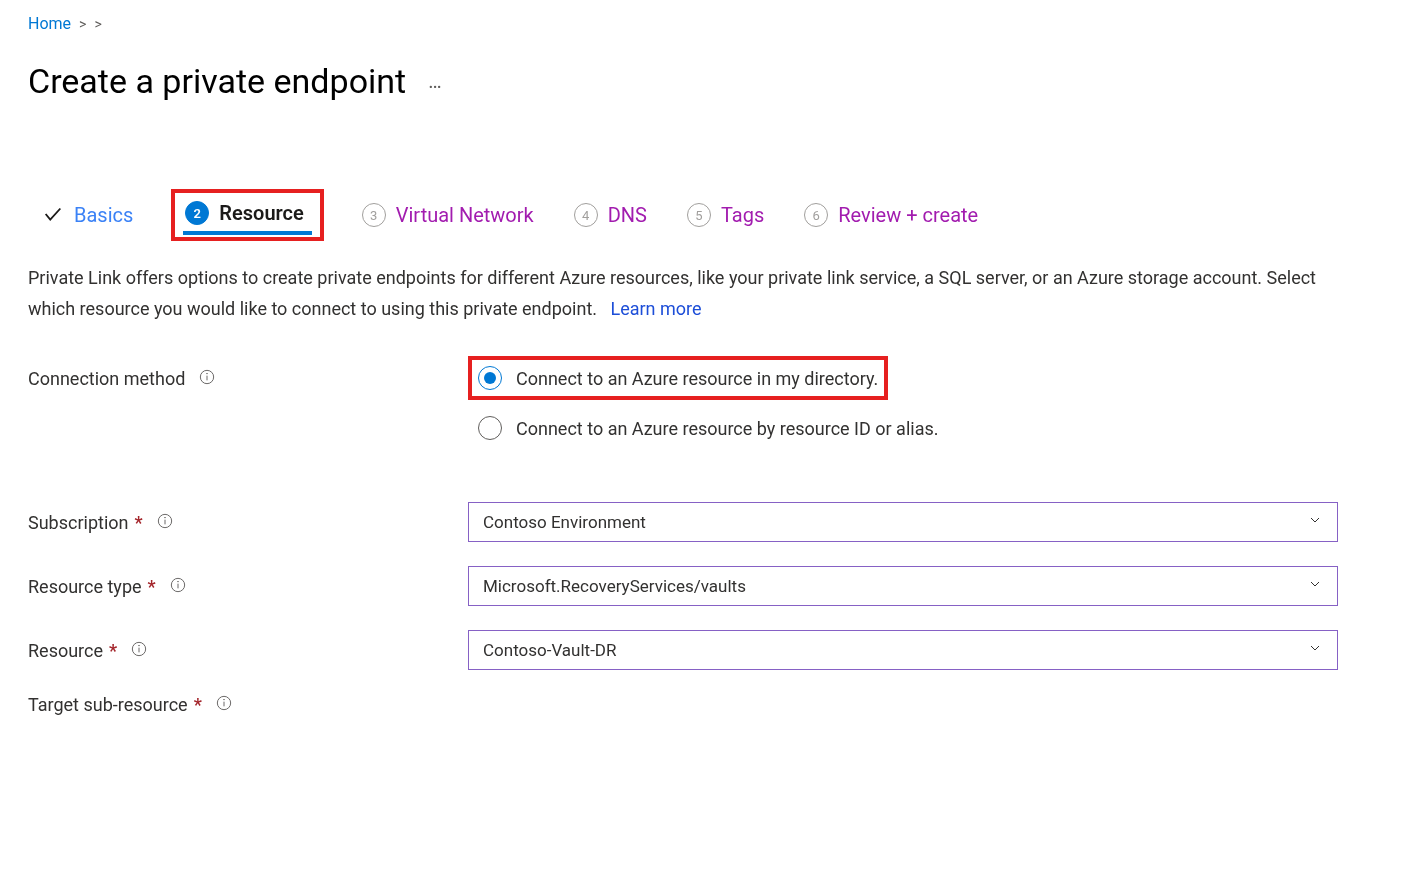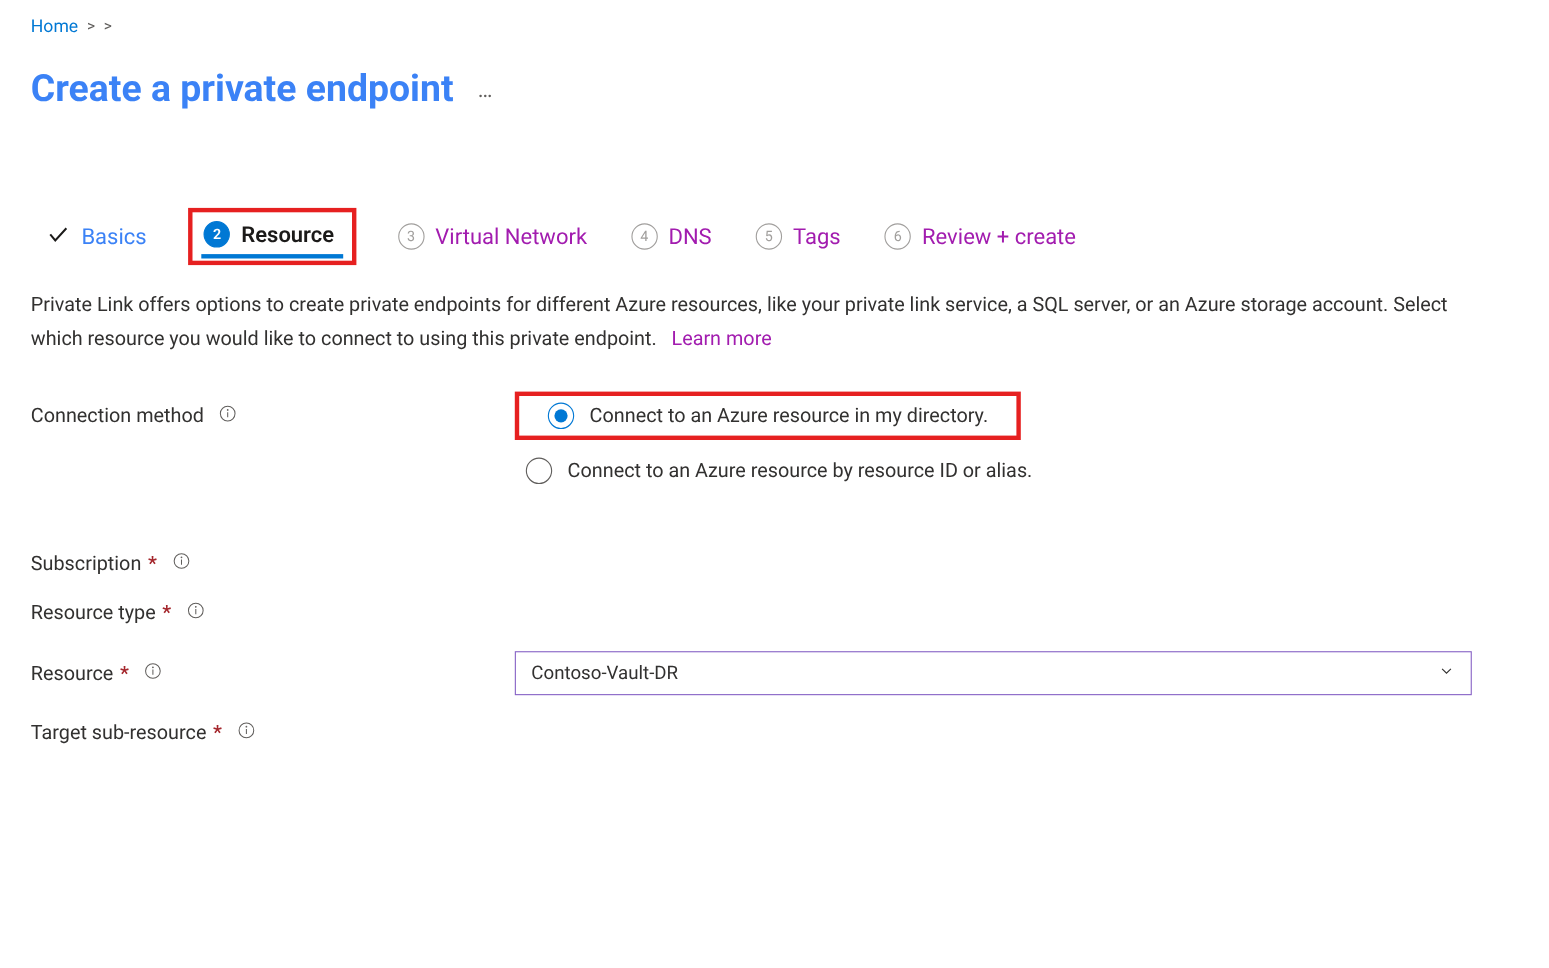--- a/index.html
+++ b/index.html
@@ -30,22 +30,22 @@
       color: #605e5c;
       font-size: 14px;
     }
     .page-title {
       display: flex;
       align-items: center;
       gap: 22px;
     }
     .page-title h1 {
       font-size: 34px;
-      font-weight: 700;
-      color: #3b82f6;
+      font-weight: 400;
+      color: #000000;
     }
     .ellipsis {
       color: #605e5c;
       font-size: 20px;
       letter-spacing: 2px;
       cursor: pointer;
     }
 
     .tabs {
       display: flex;
@@ -114,21 +114,21 @@
     }
 
     .description {
       margin-top: 22px;
       font-size: 18px;
       line-height: 1.7;
       color: #323130;
       max-width: 1300px;
     }
     .description a {
-      color: #a21caf;
+      color: #1d4ed8;
       text-decoration: none;
     }
 
     .form {
       margin-top: 32px;
       max-width: 1310px;
     }
     .form-row {
       display: flex;
       align-items: center;
@@ -163,21 +163,21 @@
     .radio-option {
       display: flex;
       align-items: center;
       gap: 14px;
       font-size: 18px;
       color: #323130;
       padding: 6px 10px;
     }
     .radio-option.highlighted {
       border: 4px solid #e62020;
-      padding: 6px 26px;
+      padding: 6px 6px;
       text-align: right;
     }
     .radio {
       width: 24px;
       height: 24px;
       border-radius: 50%;
       border: 1.5px solid #605e5c;
       display: flex;
       align-items: center;
       justify-content: center;
@@ -303,31 +303,47 @@
       <span>Subscription</span>
       <span class="req">*</span>
       <span class="info-icon">
         <svg viewBox="0 0 24 24">
             <circle cx="12" cy="12" r="10"></circle>
             <line x1="12" y1="10" x2="12" y2="17"></line>
             <circle cx="12" cy="7" r="0.5" fill="#605e5c"></circle>
           </svg>
       </span>
     </div>
+    <div class="select-box">
+      <span>Contoso Environment</span>
+      <span class="chevron">
+        <svg viewBox="0 0 24 24">
+            <polyline points="6 9 12 15 18 9"></polyline>
+          </svg>
+      </span>
+    </div>
   </div>
 
   <div class="form-row">
     <div class="form-label">
       <span>Resource type</span>
       <span class="req">*</span>
       <span class="info-icon">
         <svg viewBox="0 0 24 24">
             <circle cx="12" cy="12" r="10"></circle>
             <line x1="12" y1="10" x2="12" y2="17"></line>
             <circle cx="12" cy="7" r="0.5" fill="#605e5c"></circle>
+          </svg>
+      </span>
+    </div>
+    <div class="select-box">
+      <span>Microsoft.RecoveryServices/vaults</span>
+      <span class="chevron">
+        <svg viewBox="0 0 24 24">
+            <polyline points="6 9 12 15 18 9"></polyline>
           </svg>
       </span>
     </div>
   </div>
 
   <div class="form-row">
     <div class="form-label">
       <span>Resource</span>
       <span class="req">*</span>
       <span class="info-icon">

